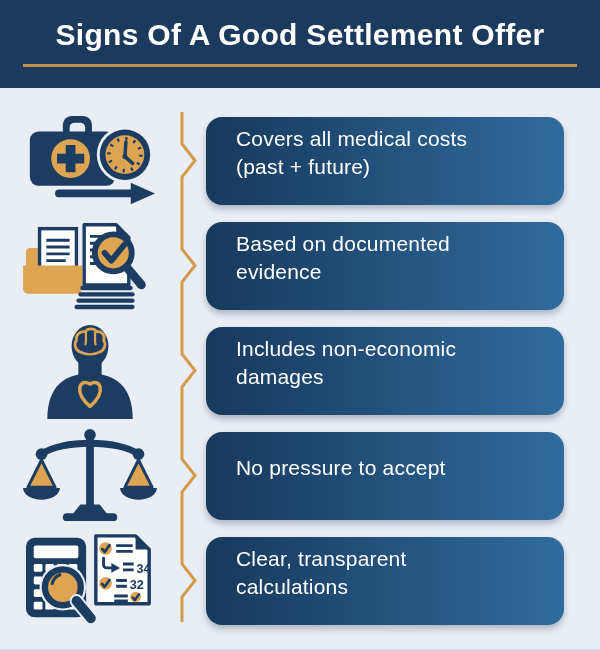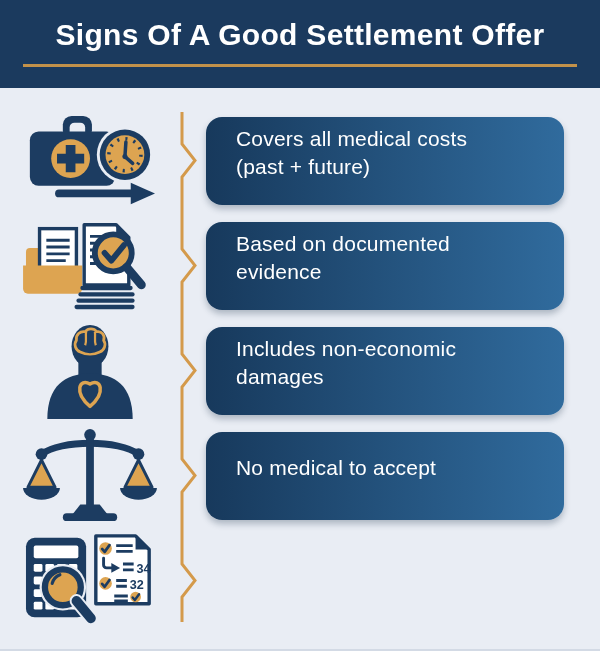--- a/index.html
+++ b/index.html
@@ -157,21 +157,21 @@
           <rect class="in" x="66" y="10" width="8" height="72"></rect>
           <path class="ig sn" stroke-width="3" stroke-linejoin="round" d="M20,34 L6,62 H34 Z"></path>
           <path class="in" d="M1,63 a19,12 0 0 0 38,0 Z"></path>
           <path class="ig sn" stroke-width="3" stroke-linejoin="round" d="M120,34 L106,62 H134 Z"></path>
           <path class="in" d="M101,63 a19,12 0 0 0 38,0 Z"></path>
           <path class="in" d="M60,80 H80 L88,90 H52 Z"></path>
           <rect class="in" x="42" y="89" width="56" height="8" rx="4"></rect>
         </svg>
       </div>
       <div class="card">
-        <span class="card-label">No medical to accept</span>
+        <span class="card-label">No pressure to accept</span>
       </div>
     </div>
 
     <div class="row">
       <div class="icon-cell">
         <svg width="136" height="97" viewBox="0 0 140 100">
           <rect class="in" x="4" y="6" width="62" height="82" rx="9"></rect>
           <rect class="iw" x="12" y="14" width="46" height="13" rx="2"></rect>
           <g class="iw">
             <rect x="12" y="33" width="9" height="8" rx="1.5"></rect>
@@ -207,16 +207,20 @@
           <path class="sn nf" stroke-width="3" d="M95,66 h14 M95,71 h14"></path>
           <circle class="ig" cx="117" cy="67" r="5.5"></circle>
           <path class="sn nf" stroke-width="2.5" stroke-linecap="round" stroke-linejoin="round" d="M114,67.5 l2.2,2.6 l4.4,-6"></path>
           <circle class="ib" cx="42" cy="57" r="24"></circle>
           <circle class="ig sn" stroke-width="6.5" cx="42" cy="57" r="18.5"></circle>
           <path class="sn nf" stroke-width="3.2" stroke-linecap="round" d="M31,53 a13,13 0 0 1 8,-9"></path>
           <path class="ib" stroke="var(--background,#e9edf4)" stroke-width="14" stroke-linecap="round" fill="none" d="M56,71 L71,89"></path>
           <path class="sn nf" stroke-width="10" stroke-linecap="round" d="M56,71 L71,89"></path>
         </svg>
       </div>
+      <div class="card">
+        <span class="card-label">Clear, transparent
+calculations</span>
+      </div>
     </div>
 
   </div>
 </div>
 
 </body></html>

